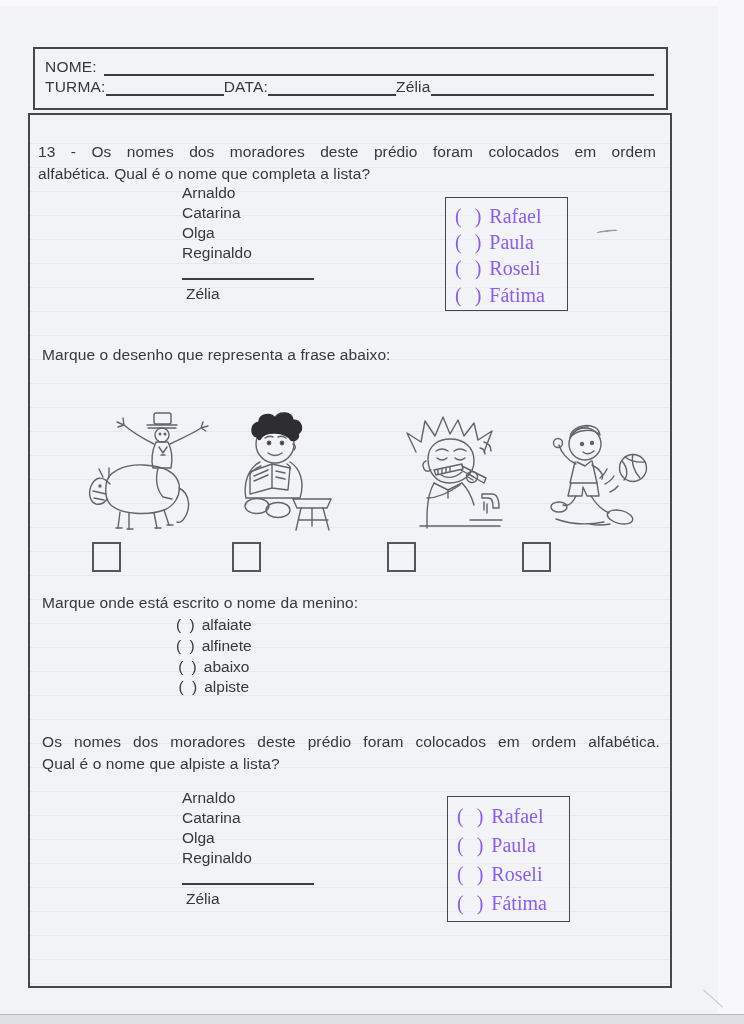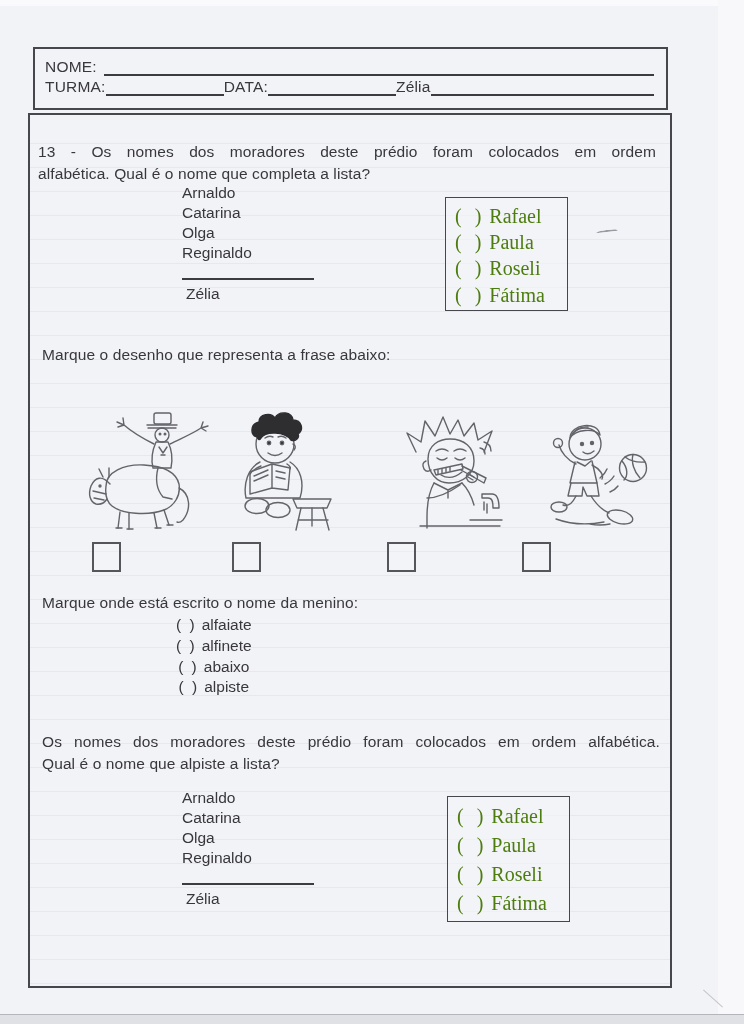--- a/index.html
+++ b/index.html
@@ -34,21 +34,21 @@
     left:30px;top:120px;width:640px;height:866px;pointer-events:none;
     background:repeating-linear-gradient(to bottom,transparent 0 23px,rgba(160,166,195,.14) 23px 24px);
   }
   .para{font-size:15.5px;line-height:21.5px;letter-spacing:.1px;}
   .jline{display:block;text-align:justify;text-align-last:justify;}
   .nline{display:block;}
   .name-list div{font-size:15.5px;line-height:20px;}
   .fill-line{border-bottom:2px solid #3c3c40;}
   .ans-box{
     border:1.5px solid #46464c;box-sizing:border-box;
-    font-family:"Liberation Serif",serif;font-size:20px;color:#4d7c0f;
+    font-family:"Liberation Serif",serif;font-size:20px;color:#8b5cf6;
     padding:5px 6px 4px 9px;background:rgba(244,245,249,.6);
   }
   .ans-row{white-space:nowrap;}
   .ans-row .par{letter-spacing:4px;margin-right:4px;}
   .sans-opts div{font-size:15.5px;line-height:20.8px;}
   .sans-opts .par{letter-spacing:2px;margin-right:5px;}
   .phrase-box{
     border:1.5px solid #4a4a50;padding:2px 5px 3px 5px;font-size:15.5px;
     background:rgba(244,245,249,.5);
   }

